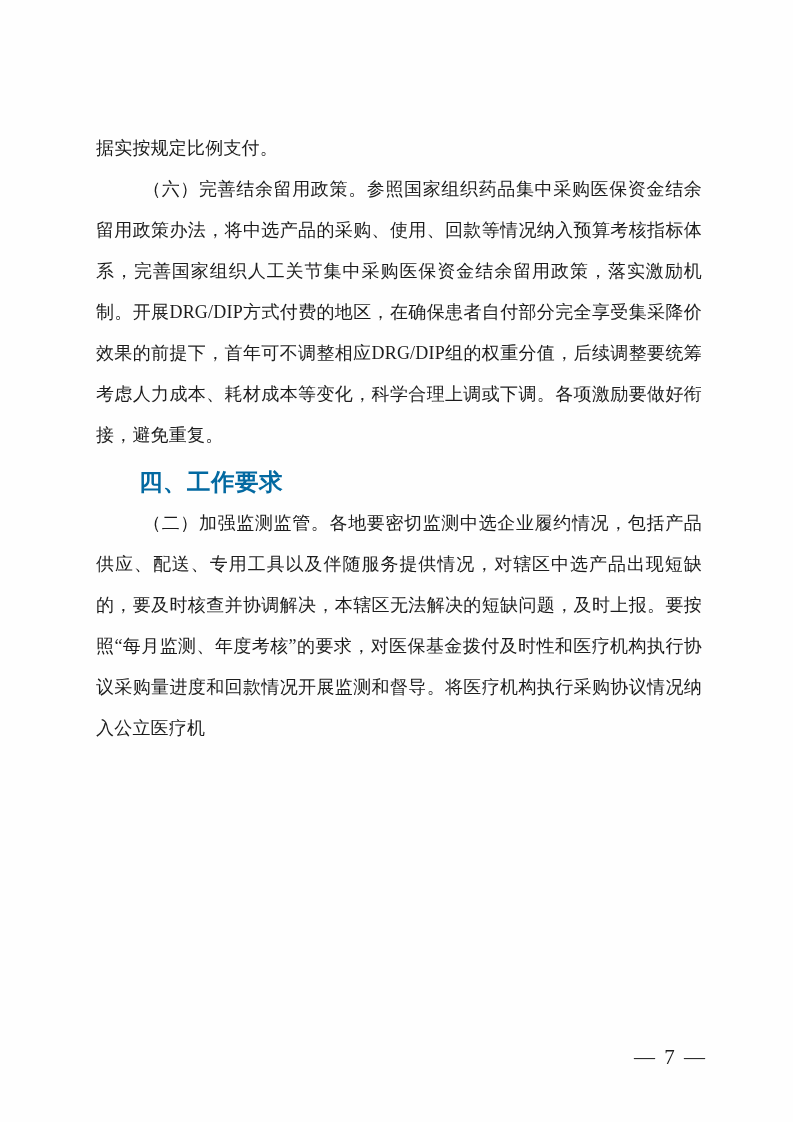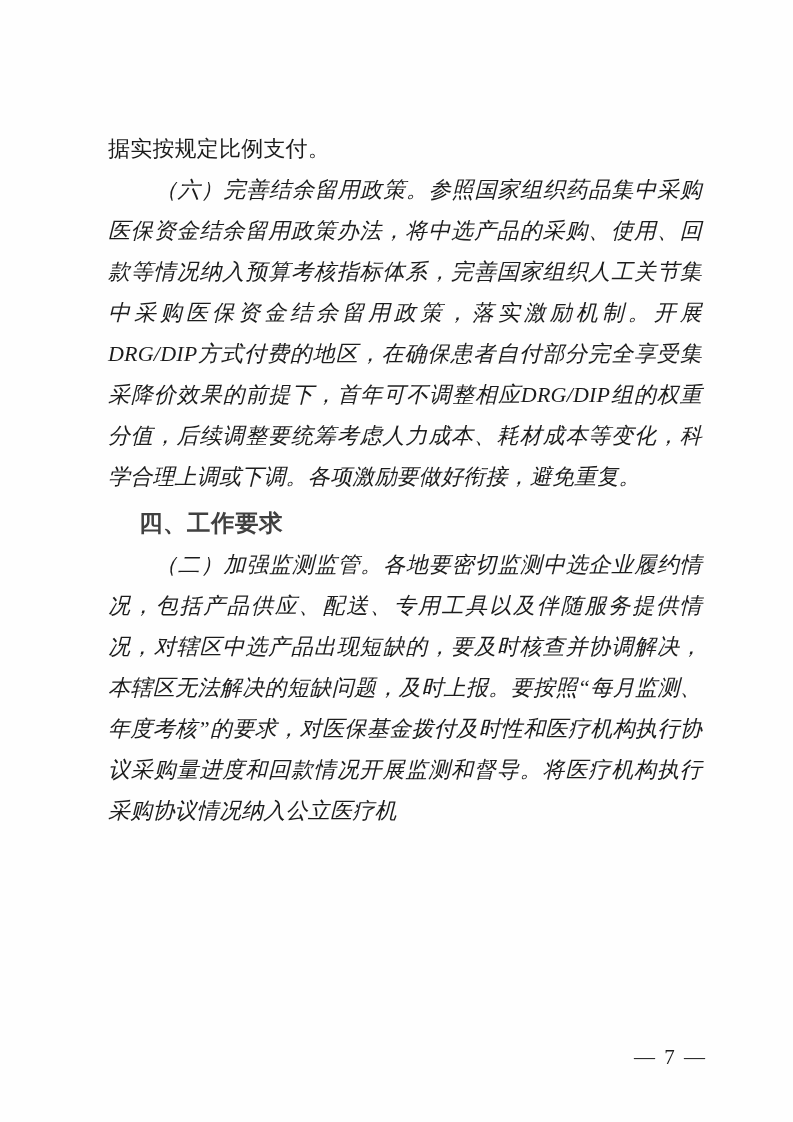--- a/index.html
+++ b/index.html
@@ -23,40 +23,39 @@
     height: 1122px;
     background: #fefefe;
   }
   .content {
     position: absolute;
     left: 92px;
     top: 128px;
     width: 610px;
   }
   p.para {
-    margin: 0 0 0 16px;
-    font-size: 22px;
+    margin: 0 0 0 4px;
+    font-size: 18px;
     line-height: 41px;
     text-align: justify;
     text-justify: inter-ideograph;
     letter-spacing: 0.2px;
     color: #1c1c1c;
   }
   p.para.indent {
     text-indent: 47px;
-    font-style: italic;
   }
   p.heading {
     margin: 0;
     font-size: 23.5px;
     line-height: 41px;
     text-indent: 47px;
     font-weight: bold;
     font-family: "DejaVu Sans", "Liberation Sans", sans-serif;
-    color: #404040;
+    color: #0369a1;
     letter-spacing: 0.5px;
   }
   .gap {
     height: 6px;
   }
   .pagenum {
     position: absolute;
     right: 86px;
     bottom: 52px;
     font-size: 21px;

